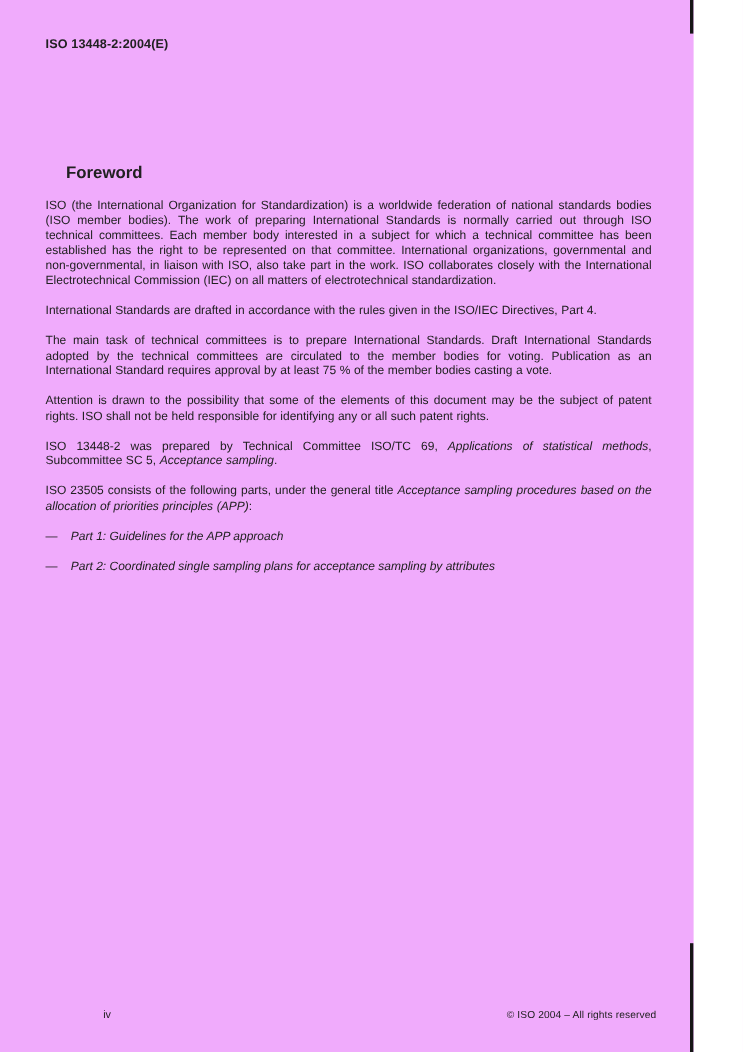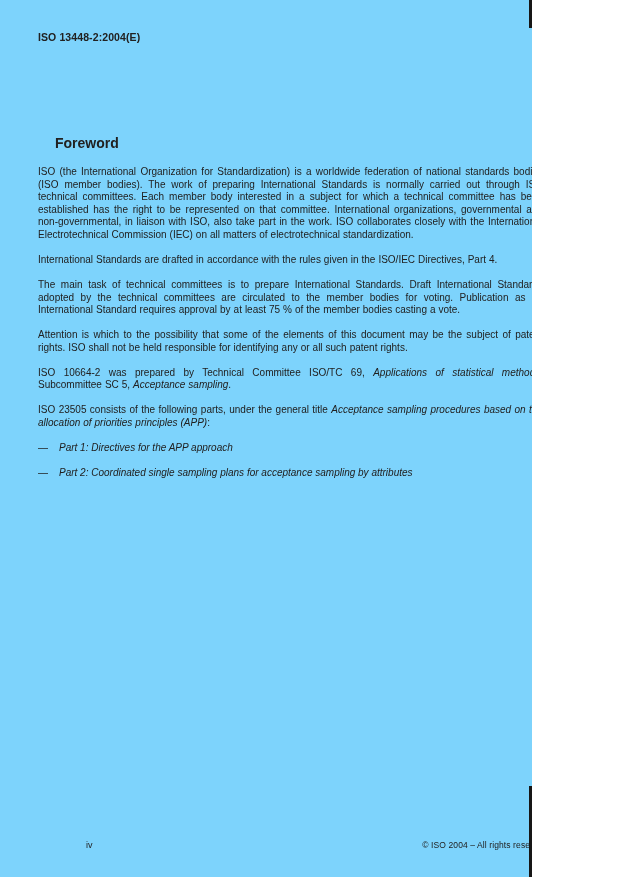--- a/index.html
+++ b/index.html
@@ -2,23 +2,23 @@
 <html><head>
 <meta charset="utf-8">
 <style>
   html, body {
     margin: 0;
     padding: 0;
     background: #ffffff;
   }
   .page {
     position: relative;
-    width: 532px;
+    width: 578px;
     height: 877px;
-    background: #7dd3fc;
+    background: #f0abfc;
     overflow: hidden;
     font-family: "Liberation Sans", "DejaVu Sans", sans-serif;
     color: #212121;
   }
   .doc-header {
     position: absolute;
     left: 38px;
     top: 31px;
     font-size: 10.5px;
     font-weight: bold;
@@ -97,30 +97,30 @@
   <div class="main">
 
     <h1 class="foreword-title">Foreword</h1>
 
     <p class="para">ISO (the International Organization for Standardization) is a worldwide federation of national standards bodies (ISO member bodies). The work of preparing International Standards is normally carried out through ISO technical committees. Each member body interested in a subject for which a technical committee has been established has the right to be represented on that committee. International organizations, governmental and non-governmental, in liaison with ISO, also take part in the work. ISO collaborates closely with the International Electrotechnical Commission (IEC) on all matters of electrotechnical standardization.</p>
 
     <p class="para">International Standards are drafted in accordance with the rules given in the ISO/IEC Directives, Part 4.</p>
 
     <p class="para">The main task of technical committees is to prepare International Standards. Draft International Standards adopted by the technical committees are circulated to the member bodies for voting. Publication as an International Standard requires approval by at least 75 % of the member bodies casting a vote.</p>
 
-    <p class="para">Attention is which to the possibility that some of the elements of this document may be the subject of patent rights. ISO shall not be held responsible for identifying any or all such patent rights.</p>
+    <p class="para">Attention is drawn to the possibility that some of the elements of this document may be the subject of patent rights. ISO shall not be held responsible for identifying any or all such patent rights.</p>
 
-    <p class="para"><span>ISO 10664-2 was prepared by Technical Committee ISO/TC 69, </span><span class="em">Applications of statistical methods</span><span>, Subcommittee SC 5, </span><span class="em">Acceptance sampling</span><span>.</span></p>
+    <p class="para"><span>ISO 13448-2 was prepared by Technical Committee ISO/TC 69, </span><span class="em">Applications of statistical methods</span><span>, Subcommittee SC 5, </span><span class="em">Acceptance sampling</span><span>.</span></p>
 
     <p class="para"><span>ISO 23505 consists of the following parts, under the general title </span><span class="em">Acceptance sampling procedures based on the allocation of priorities principles (APP)</span><span>:</span></p>
 
     <div class="part-list">
       <div class="list-item">
         <span class="marker">—</span>
-        <span class="item-text">Part 1: Directives for the APP approach</span>
+        <span class="item-text">Part 1: Guidelines for the APP approach</span>
       </div>
       <div class="list-item">
         <span class="marker">—</span>
         <span class="item-text">Part 2: Coordinated single sampling plans for acceptance sampling by attributes</span>
       </div>
     </div>
 
   </div>
 
   <div class="doc-footer">

